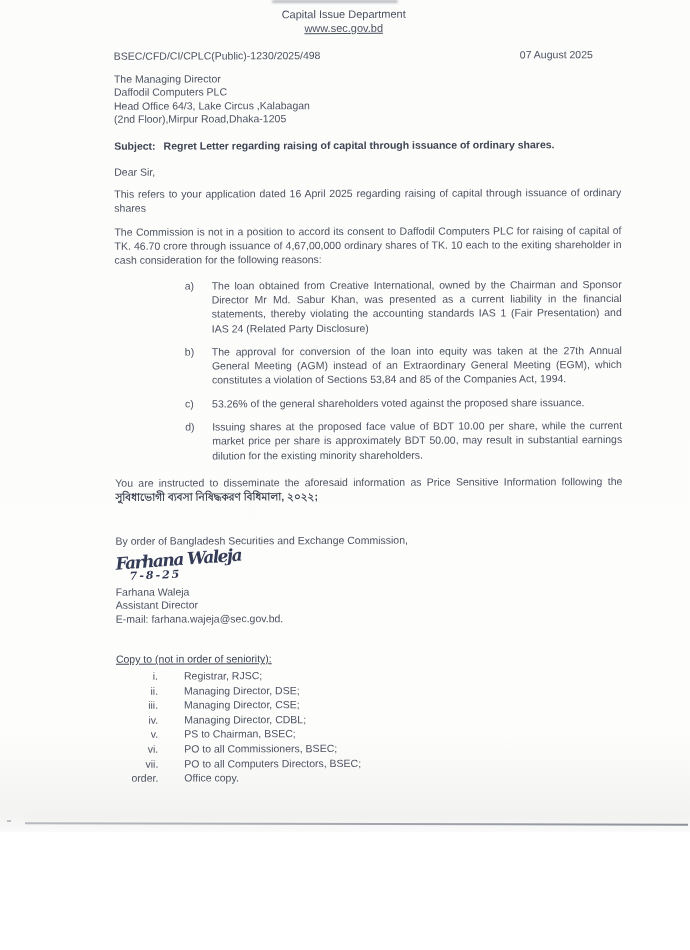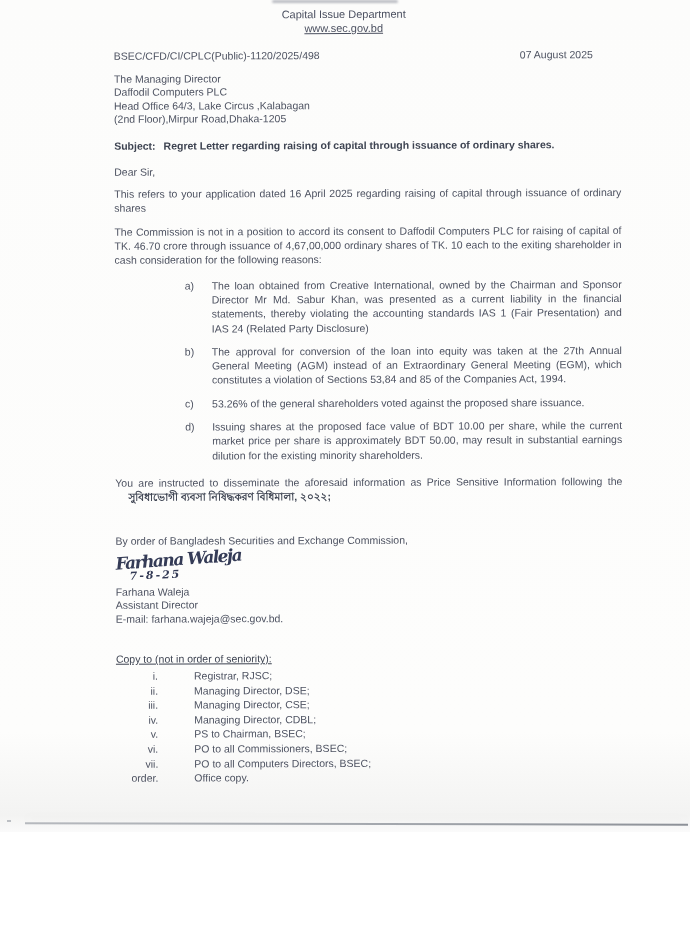--- a/index.html
+++ b/index.html
@@ -29,42 +29,42 @@
   .salutation { margin:14px 68px 0 115px; font-size:10.5px; }
 
   .para { margin:9px 68px 0 115px; font-size:10.5px; line-height:14.3px; text-align:justify; }
 
   .reasons { margin:11px 68px 0 185px; }
   .reason { display:flex; margin-bottom:9px; font-size:10.5px; line-height:14.3px; }
   .reason-label { flex:0 0 27px; }
   .reason-text { flex:1; text-align:justify; }
 
   .instruction { margin-top:13px; }
-  .bengali { font-weight:bold; color:#3e4452;margin-left:13px; }
+  .bengali { font-weight:bold; color:#3e4452; }
 
   .by-order { margin:30px 68px 0 115px; font-size:10.5px; }
 
   .signature { margin:11px 68px 0 115px; font-size:10.5px; line-height:13.5px; }
   .scrawl {
     font-family:"DejaVu Serif",serif; font-style:italic; font-weight:bold;
     font-size:17px; letter-spacing:-1.5px; color:#343b56;
     transform:rotate(-4deg); transform-origin:left center; width:max-content;
   }
   .scrawl-date {
     font-family:"DejaVu Serif",serif; font-style:italic; font-weight:bold;
     font-size:11px; letter-spacing:2px; color:#343b56;
     margin:-2px 0 3px 14px; width:max-content; transform:rotate(-2deg);
   }
 
   .copy-section { margin:27px 68px 0 115px; font-size:10.5px; }
   .copy-heading { font-weight:normal; text-decoration:underline; color:#3e4452; }
   .copy-list { margin-top:4px; }
   .copy-item { display:flex; line-height:14.6px; }
   .copy-num { flex:0 0 42px; text-align:right; }
-  .copy-text { margin-left:36px; }
+  .copy-text { margin-left:26px; }
 
   
   .top-artifact {
     position:absolute; top:0; left:272px; width:126px; height:3px;
     background:#6a6f7e; opacity:.45; filter:blur(1px); border-radius:2px;
   }
   .bleed-1 {
     position:absolute; top:856px; left:232px; width:202px; height:3px;
     background:repeating-linear-gradient(90deg, rgba(110,115,130,.28) 0 7px, rgba(110,115,130,.04) 7px 12px);
     filter:blur(.7px); transform:rotate(-.4deg);
@@ -92,21 +92,21 @@
   <div class="top-artifact"></div>
 
   <div class="content">
 
     <div class="header">
       <div>Capital Issue Department</div>
       <div class="site">www.sec.gov.bd</div>
     </div>
 
     <div class="ref-row">
-      <span>BSEC/CFD/CI/CPLC(Public)-1120/2025/498</span>
+      <span>BSEC/CFD/CI/CPLC(Public)-1230/2025/498</span>
       <span class="date">07 August 2025</span>
     </div>
 
     <div class="recipient">
       <div>The Managing Director</div>
       <div>Daffodil Computers PLC</div>
       <div>Head Office 64/3, Lake Circus ,Kalabagan</div>
       <div>(2nd Floor),Mirpur Road,Dhaka-1205</div>
     </div>
 

